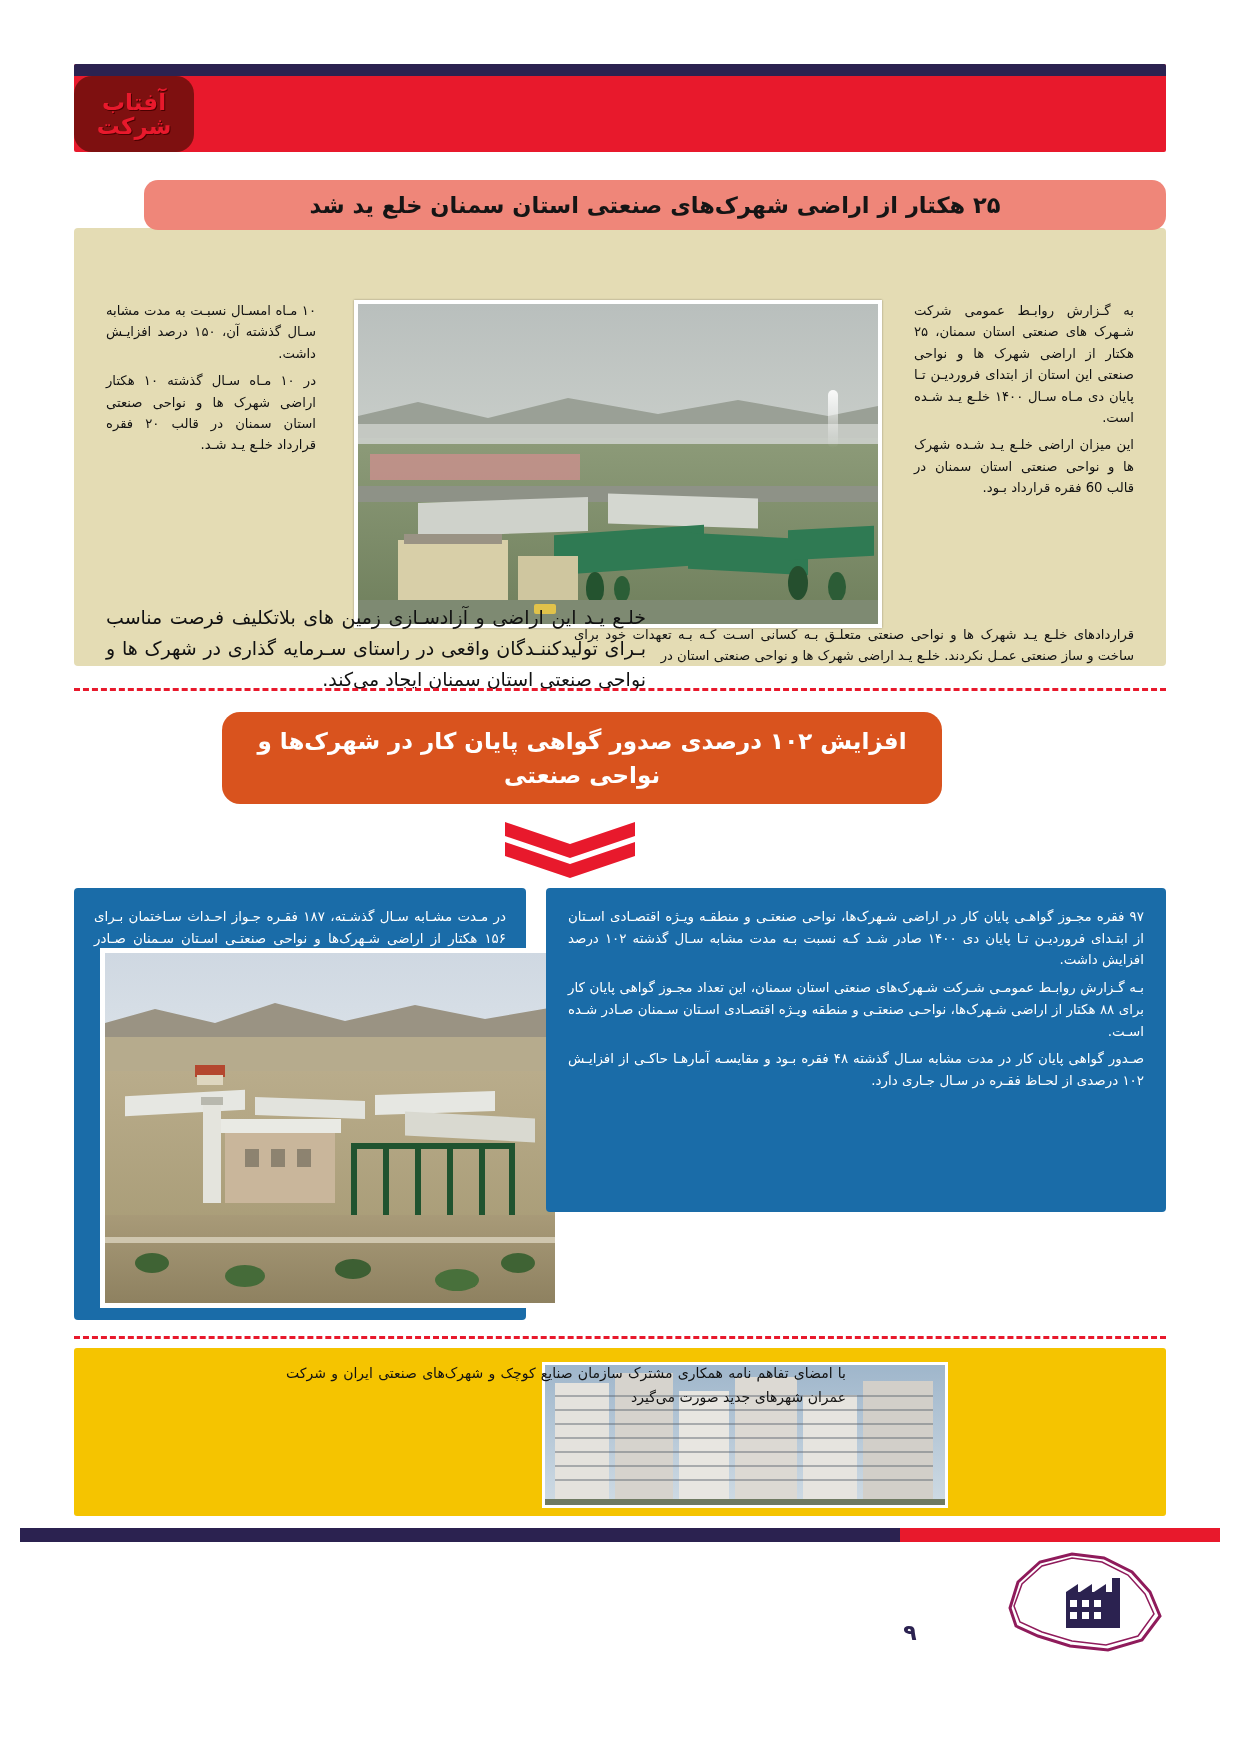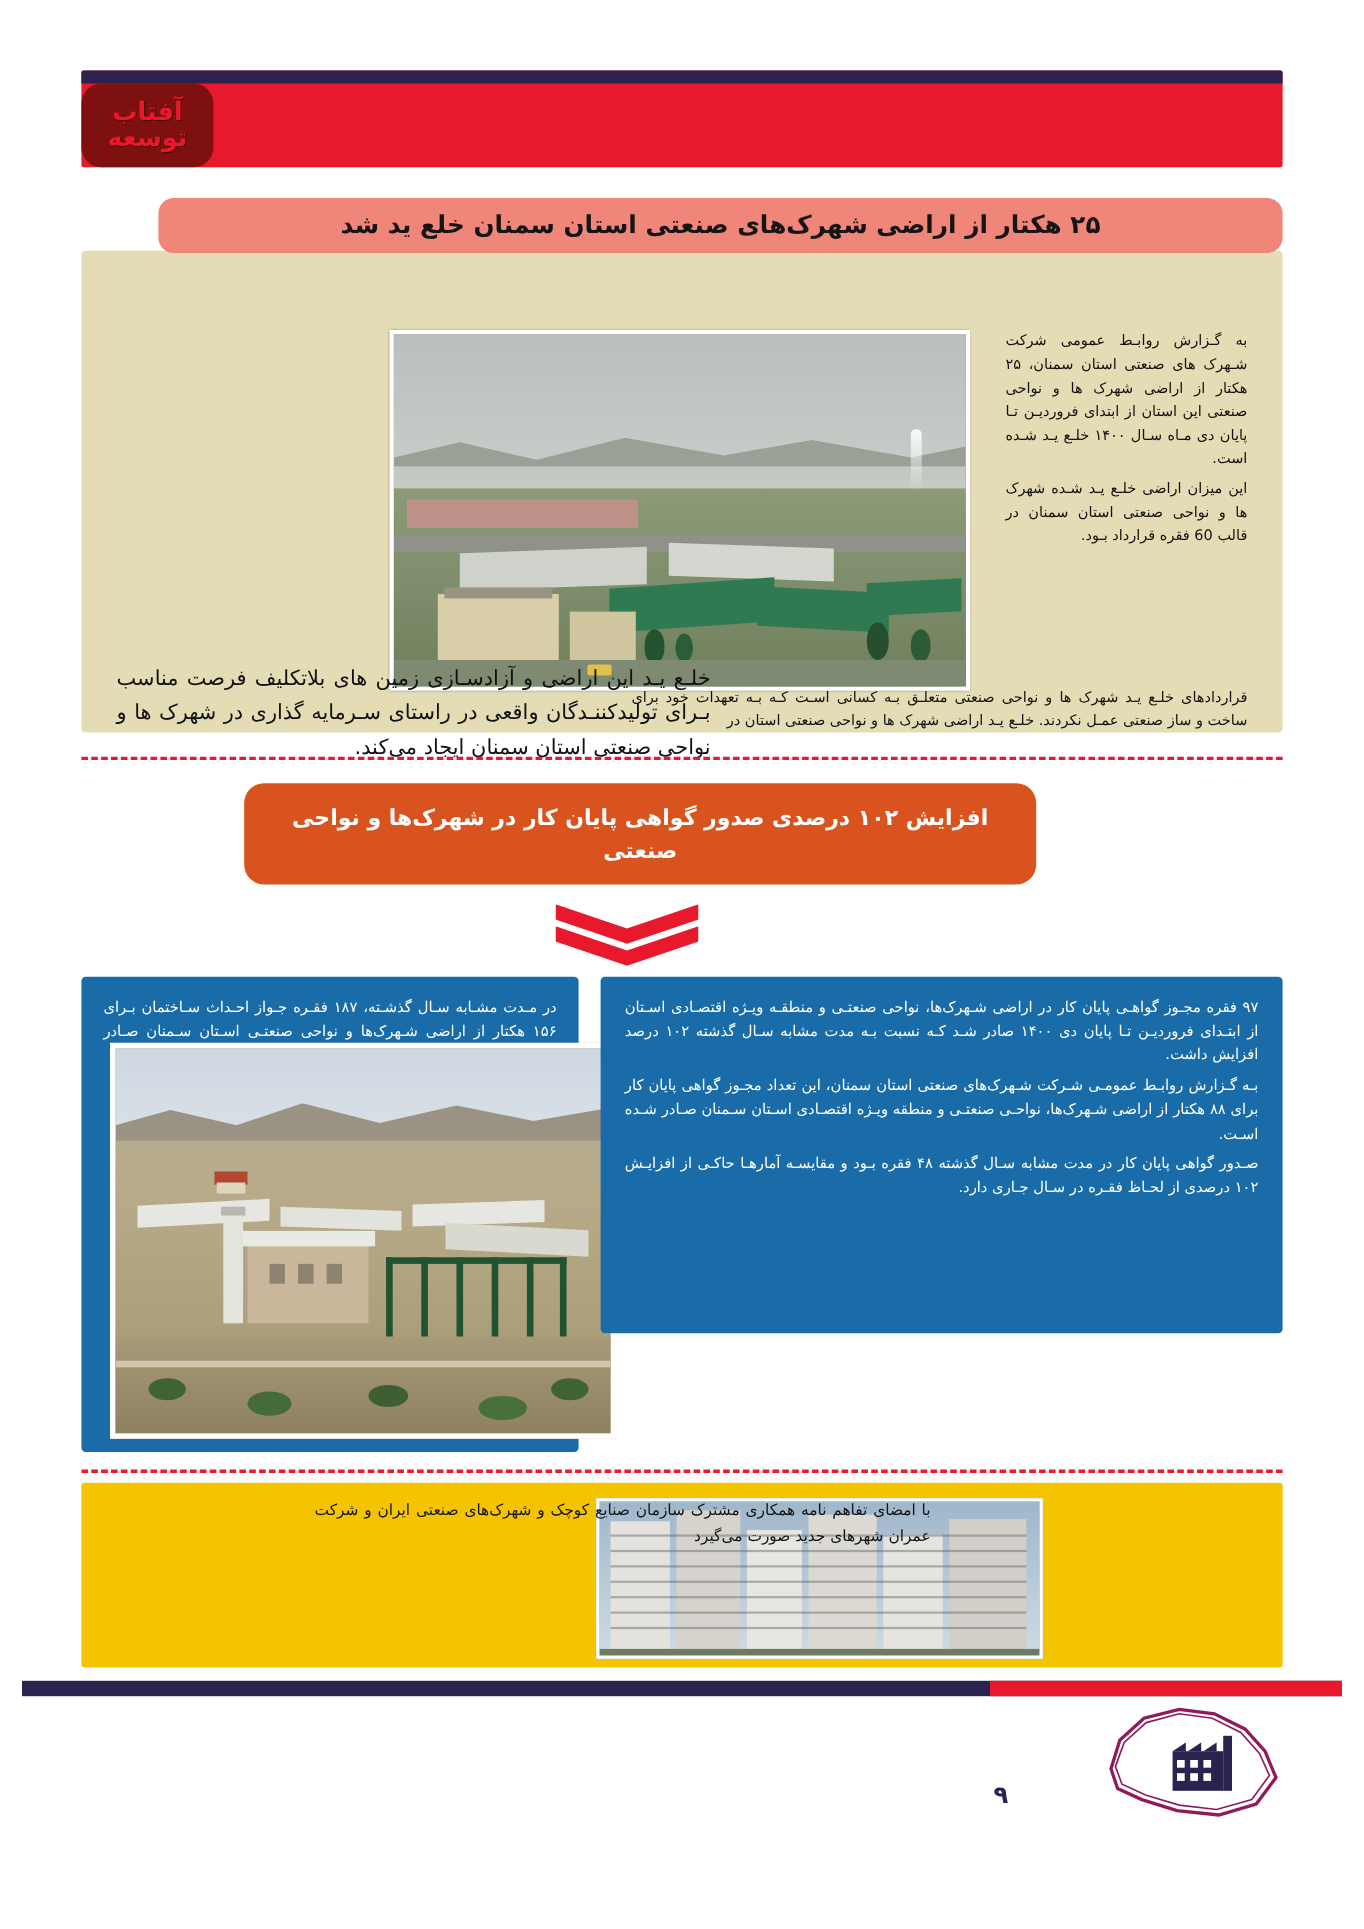--- a/index.html
+++ b/index.html
@@ -86,21 +86,21 @@
   
   .sep{
     position:absolute;height:0;border-top:3px dashed #e8192c;
   }
 
   
   .sec2-title{
     position:absolute;left:222px;top:712px;width:720px;height:92px;
     background:#d9531e;
     border-radius:18px;
-    color:#ffffff;font-size:20px;font-weight:bold;
+    color:#ffffff;font-size:23px;font-weight:bold;
     display:flex;align-items:center;justify-content:center;
     text-align:center;padding:0 24px;box-sizing:border-box;
     line-height:1.5;
   }
   .chevrons{
     position:absolute;left:505px;top:822px;width:130px;height:56px;
   }
   .sec2-blue{
     position:absolute;left:546px;top:888px;width:620px;height:324px;
     background:#1a6ca8;
@@ -167,21 +167,21 @@
 </style>
 </head>
 <body>
 
 <div class="page">
 
   <div class="header">
     <div class="logo-box">
       <div class="logo-txt">
         <div>آفتاب</div>
-        <div>توسعه</div>
+        <div>شرکت</div>
       </div>
     </div>
   </div>
   <div class="header-bar-dark"></div>
   <div class="header-title">نشریه داخلی شرکت شهرک‌های صنعتی استان سمنان- شماره ۵ - بهمن ماه ۱۴۰۰</div>
 
   <div class="sec1-wrap">
 
     <div class="sec1-body">
 
@@ -218,20 +218,24 @@
         <div class="ph-el" style="left:176px;top:300px;width:22px;height:10px;background:#e0c24a;border-radius:2px;"></div>
 
         <div class="ph-el" style="left:470px;top:86px;width:10px;height:58px;background:linear-gradient(rgba(255,255,255,.9),rgba(255,255,255,0));border-radius:6px;"></div>
       </div>
 
       <div class="col-right">
         <p class="p">به گـزارش روابـط عمومی شرکت شـهرک های صنعتی استان سمنان، ۲۵ هکتار از اراضی شهرک ها و نواحی صنعتی این استان از ابتدای فروردیـن تـا پایان دی مـاه سـال ۱۴۰۰ خلـع یـد شـده است.</p>
         <p class="p">این میزان اراضی خلـع یـد شـده شهرک ها و نواحی صنعتی استان سمنان در قالب 60 فقره قرارداد بـود.</p>
       </div>
 
+      <div class="col-left">
+        <p class="p">۱۰ مـاه امسـال نسبـت به مدت مشابه سـال گذشته آن، ۱۵۰ درصد افزایـش داشت.</p>
+        <p class="p">در ۱۰ مـاه سـال گذشته ۱۰ هکتار اراضی شهرک ها و نواحی صنعتی استان سمنان در قالب ۲۰ فقره قرارداد خلـع یـد شـد.</p>
+      </div>
 
       <div class="col-bottom" style="top:396px;left:500px;right:32px;">قراردادهای خلـع یـد شهرک ها و نواحی صنعتی متعلـق بـه کسانی اسـت کـه بـه تعهدات خود برای ساخت و ساز صنعتی عمـل نکردند. خلـع یـد اراضی شهرک ها و نواحی صنعتی استان در</div>
       <div class="col-bottom-2" style="top:374px;left:32px;right:520px;">خلـع یـد این اراضی و آزادسـازی زمین های بلاتکلیف فرصت مناسب بـرای تولیدکننـدگان واقعی در راستای سـرمایه گذاری در شهرک ها و نواحی صنعتی استان سمنان ایجاد می‌کند.</div>
     </div>
 
     <div class="sec1-title">۲۵ هکتار از اراضی شهرک‌های صنعتی استان سمنان خلع ید شد</div>
   </div>
 
   <div class="sep" style="left:74px;top:688px;width:1092px;"></div>
 

